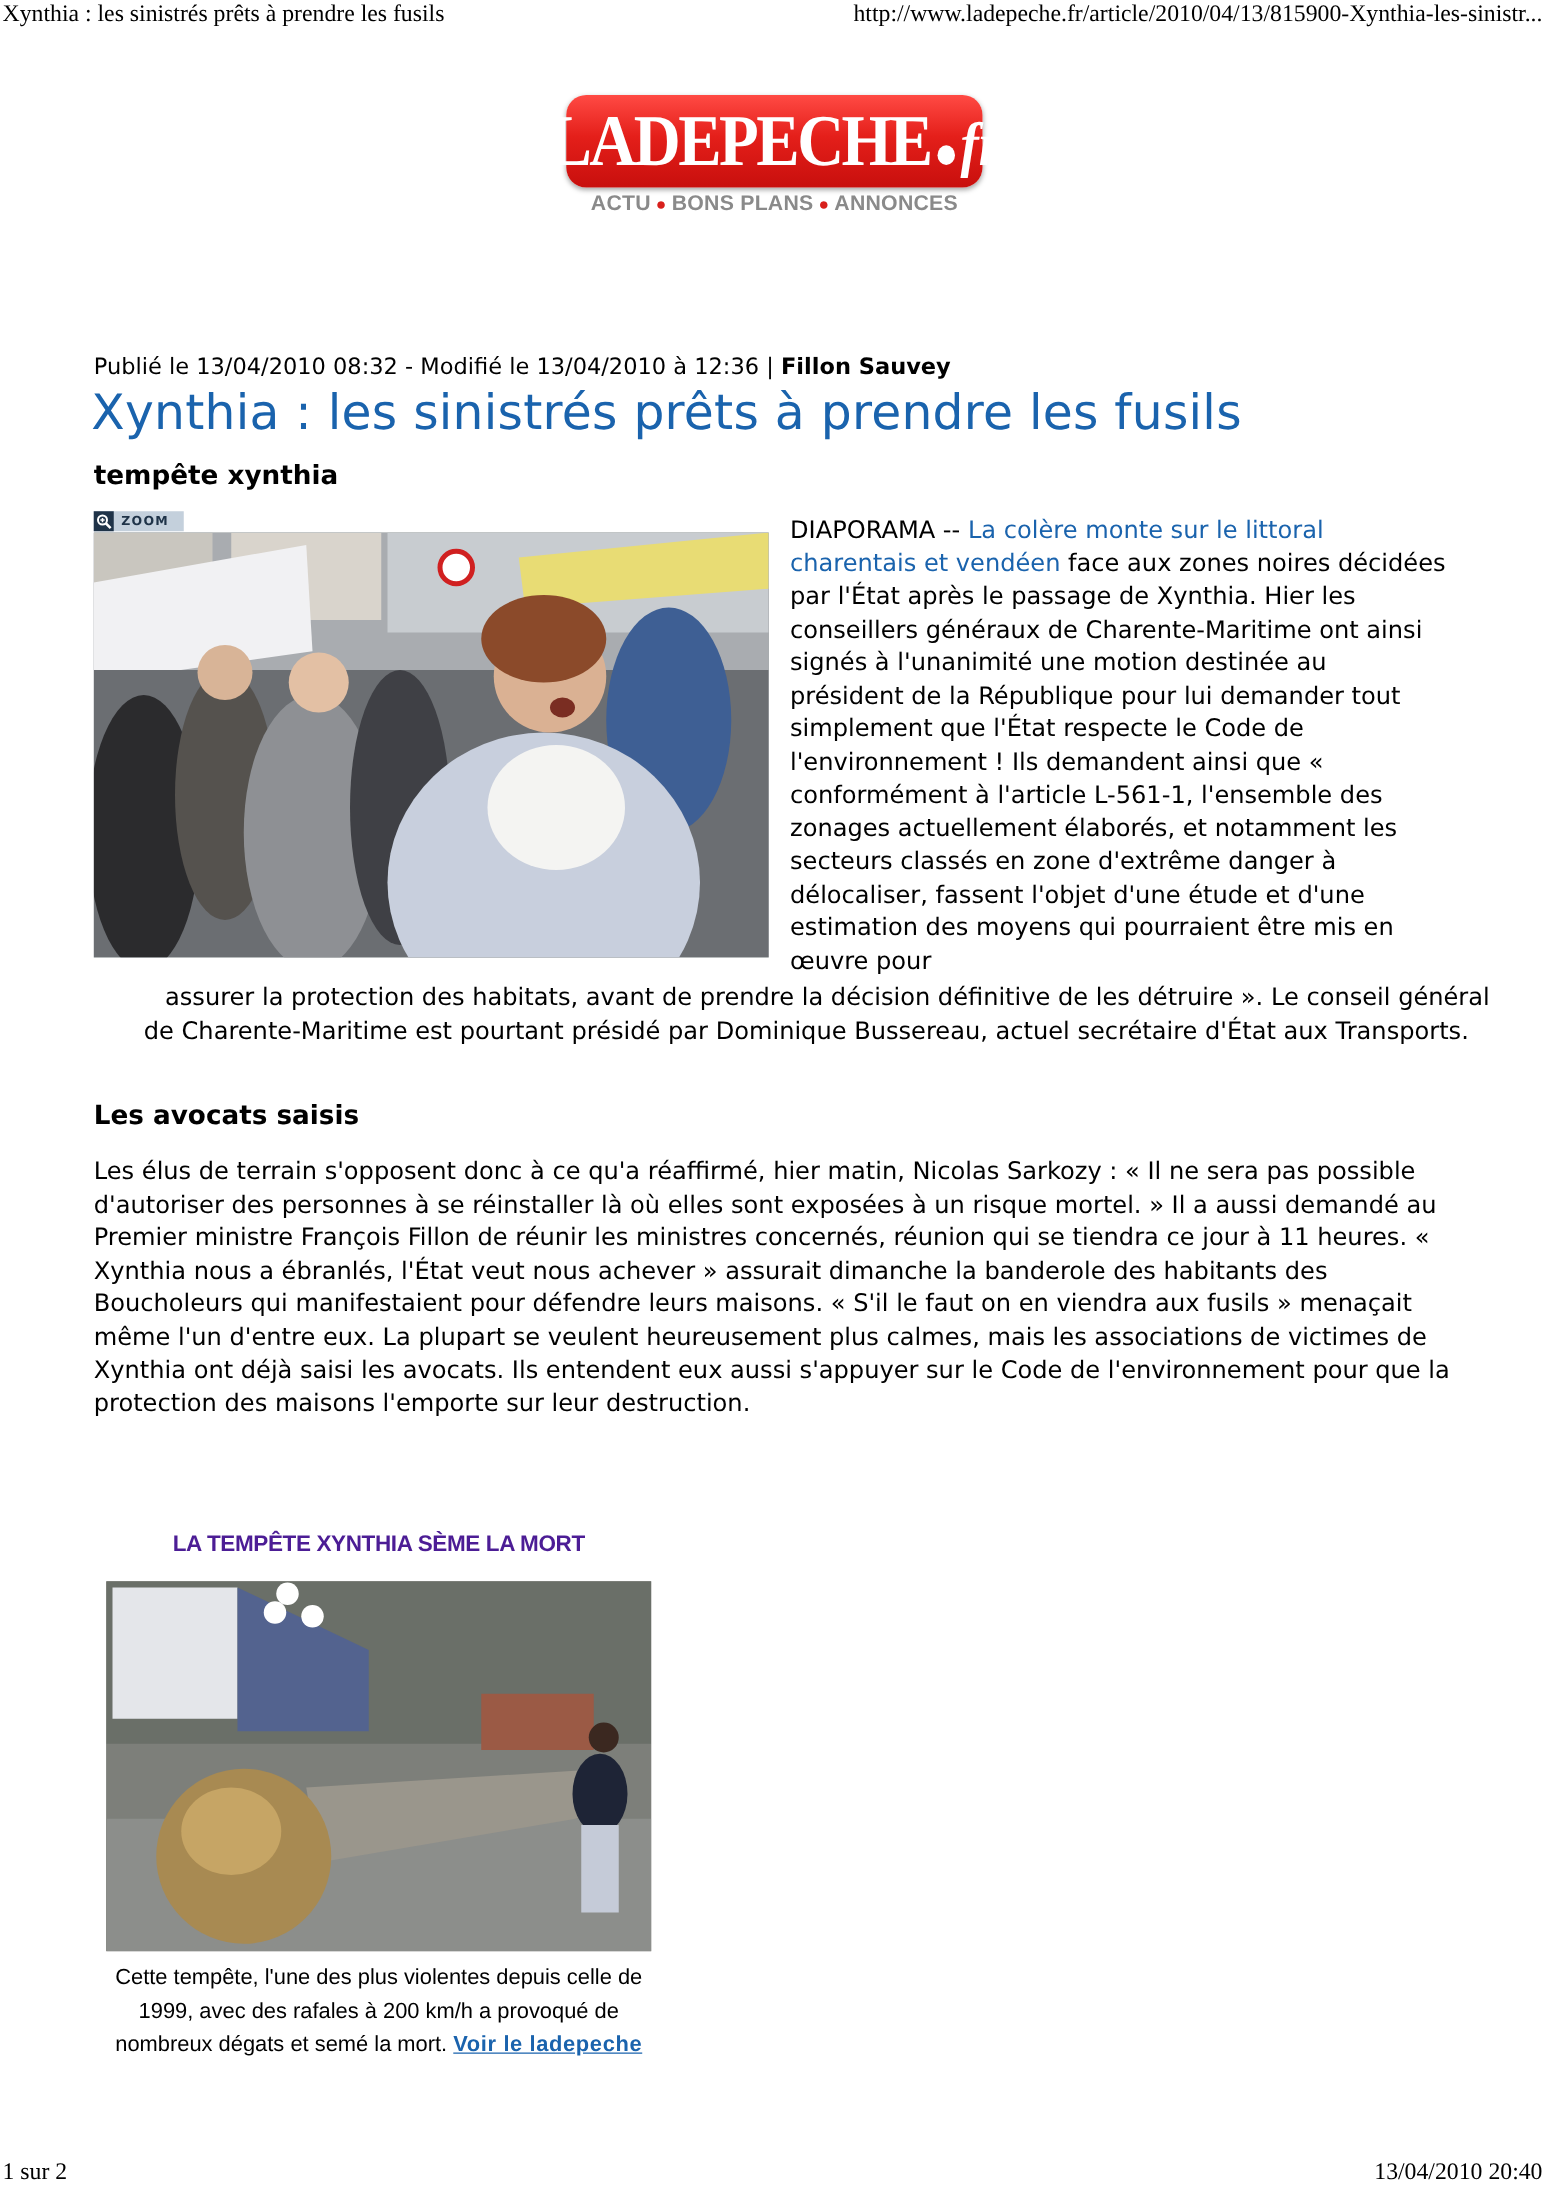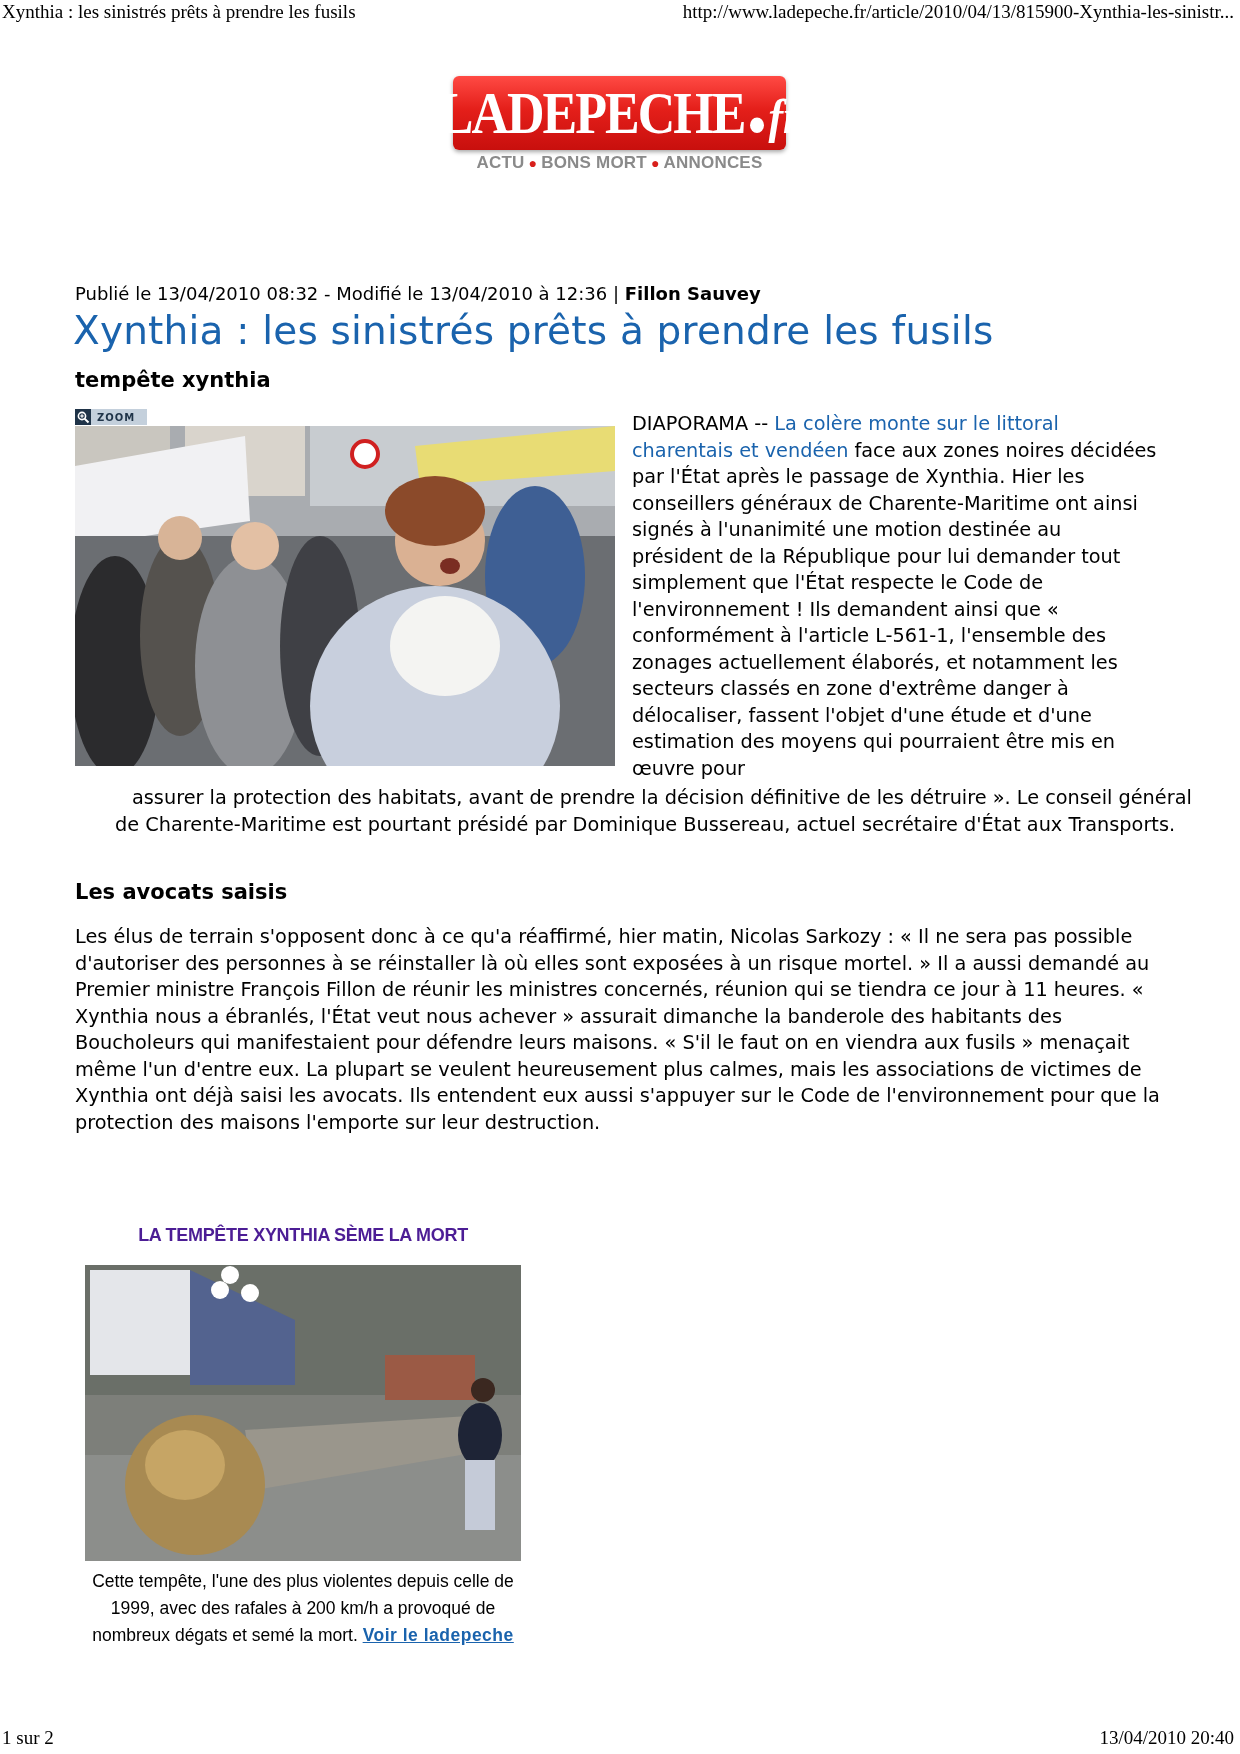--- a/index.html
+++ b/index.html
@@ -5,21 +5,21 @@
     html, body { margin:0; padding:0; background:#ffffff; }
     body { width:1240px; height:1754px; position:relative; overflow:hidden; color:#000; }
     .print-hdr { position:absolute; top:0; font-family:"Liberation Serif", serif; font-size:19px; line-height:24px; color:#000; }
     .print-hdr.left { left:2px; }
     .print-hdr.right { right:6px; }
     .print-ftr { position:absolute; top:1726px; font-family:"Liberation Serif", serif; font-size:19px; line-height:24px; }
     .print-ftr.left { left:2px; }
     .print-ftr.right { right:6px; }
 
     
-    .logo { position:absolute; left:453px; top:76px; width:333px; height:74px; border-radius:6px;
+    .logo { position:absolute; left:453px; top:76px; width:333px; height:74px; border-radius:16px;
       background:linear-gradient(#ff4a44 0%, #e41f1a 45%, #c80f0d 100%);
       box-shadow:0 2px 4px rgba(0,0,0,0.35); display:flex; align-items:center; justify-content:center; }
     .logo-main { font-family:"Liberation Serif", serif; font-weight:bold; color:#fff; font-size:52px; letter-spacing:-2px;
       transform:scaleY(1.12); display:flex; align-items:baseline; }
     .logo-dot { display:inline-block; width:14px; height:14px; background:#fff; border-radius:50%; margin:0 4px 0 6px; }
     .logo-fr { font-style:italic; font-size:44px; letter-spacing:0; }
     .logo-tag { position:absolute; left:453px; top:153px; width:333px; text-align:center; font-family:"Liberation Sans", sans-serif;
       font-weight:bold; color:#8a8a8a; font-size:17px; letter-spacing:0.2px; }
     .logo-tag .sep { color:#d8201c; font-size:14px; margin:0 4px; }
 
@@ -54,21 +54,21 @@
 <div class="print-hdr right">http://www.ladepeche.fr/article/2010/04/13/815900-Xynthia-les-sinistr...</div>
 
 <div class="logo">
   <span class="logo-main">
     <span>LADEPECHE</span>
     <span class="logo-dot"></span>
     <span class="logo-fr">fr</span>
   </span>
 </div>
 <div class="logo-tag">
-  <span>ACTU</span><span class="sep">●</span><span>BONS MORT</span><span class="sep">●</span><span>ANNONCES</span>
+  <span>ACTU</span><span class="sep">●</span><span>BONS PLANS</span><span class="sep">●</span><span>ANNONCES</span>
 </div>
 
 <div class="meta">
   <span>Publié le 13/04/2010 08:32 - Modifié le 13/04/2010 à 12:36 |</span>
   <b>Fillon Sauvey</b>
 </div>
 <h1 class="title">Xynthia : les sinistrés prêts à prendre les fusils</h1>
 <div class="kicker">tempête xynthia</div>
 
 <div class="zoom-badge">

